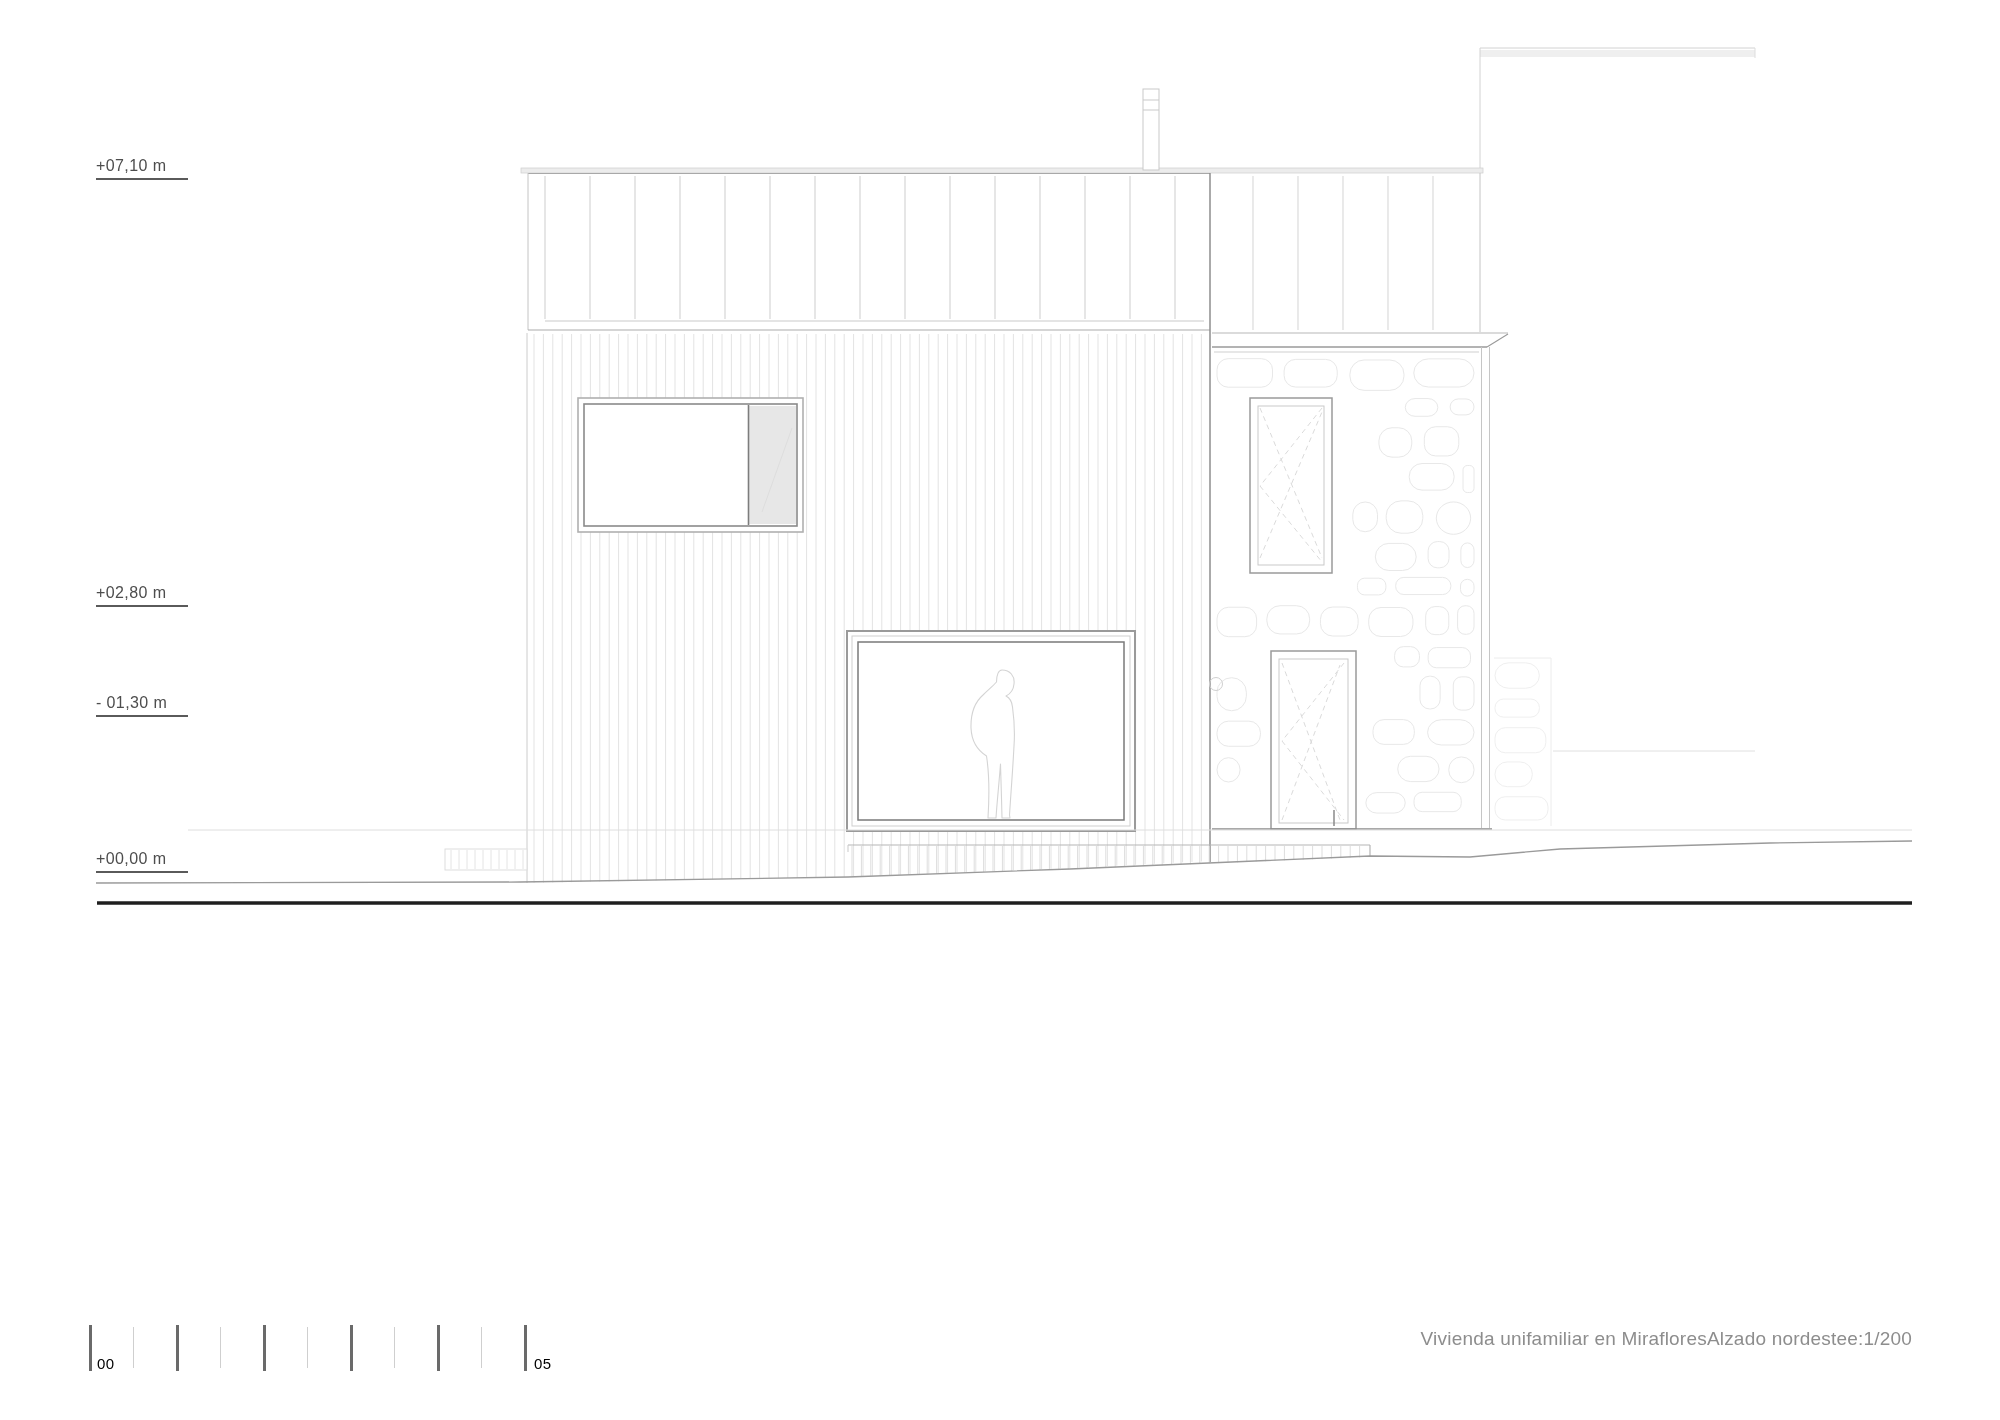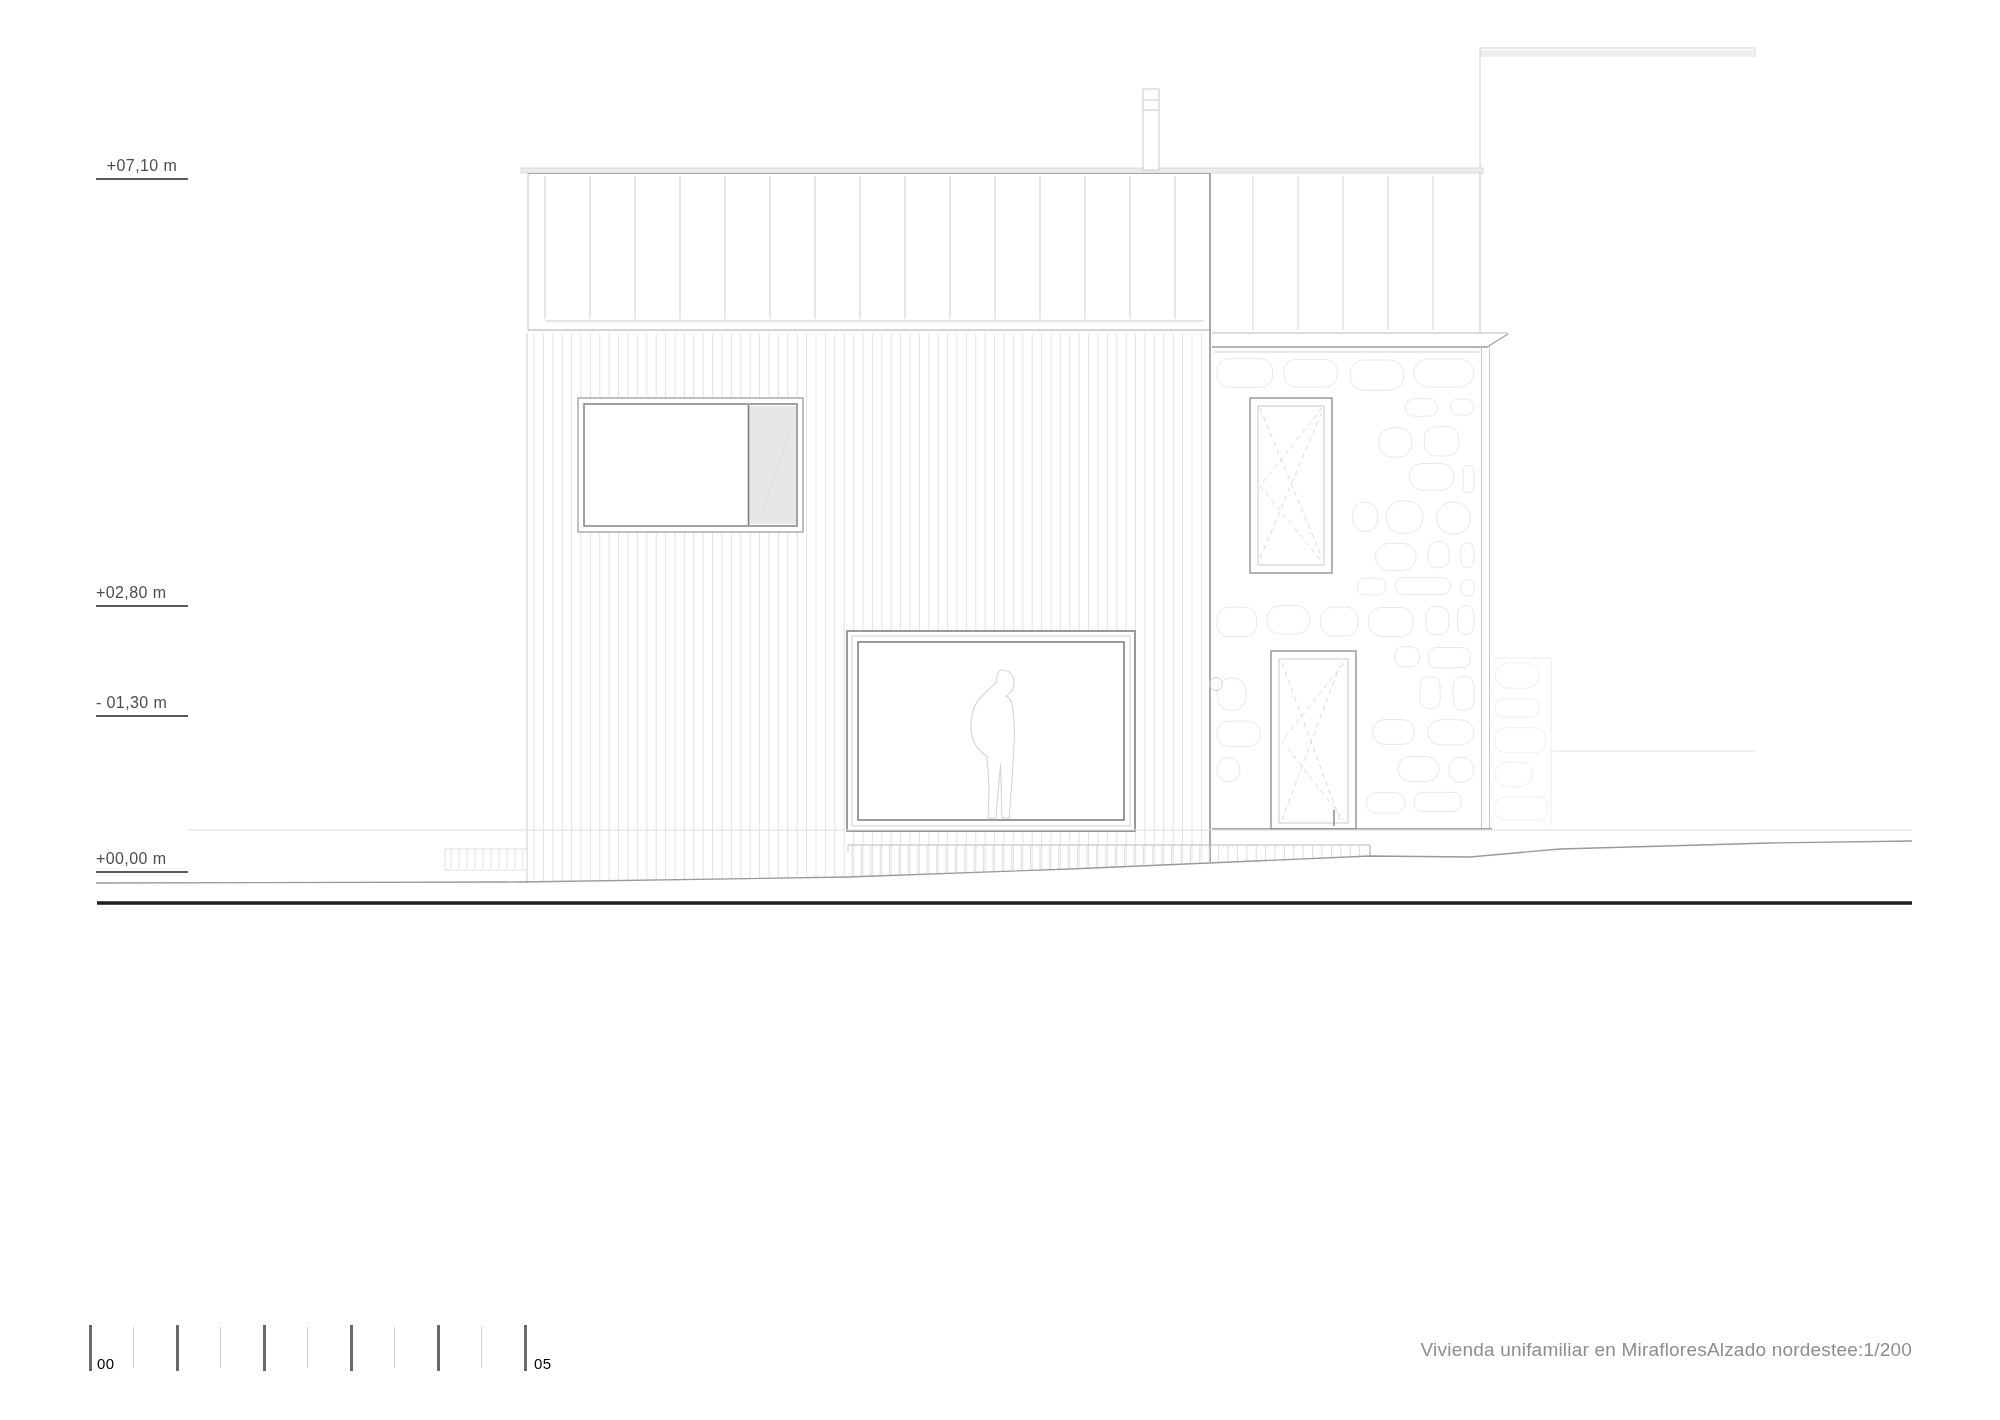--- a/index.html
+++ b/index.html
@@ -13,21 +13,21 @@
   .level .rule{width:92px;height:0;border-top:2px solid #5a5a5a}
   
   .scalebar{position:absolute;left:89px;top:1325px;width:440px;height:50px}
   .tick{position:absolute;top:2px;width:1px;height:41px;background:#cfcfcf}
   .tick.major{top:0;width:3px;height:46px;background:#6a6a6a}
   .tick-label{position:absolute;top:30px;font-size:15px;color:#000000;letter-spacing:.5px}
   
   .titleblock{position:absolute;right:88px;top:1328px;display:flex;flex-direction:row;
               align-items:flex-end;color:#8d8d8d;font-size:19px;letter-spacing:.2px}
   .titleblock .l1{white-space:nowrap}
-  .titleblock .l2{display:flex;justify-content:flex-end;width:100%;margin-top:11px}
+  .titleblock .l2{display:flex;justify-content:flex-end;width:100%;}
 </style>
 </head>
 <body>
 
 <div class="sheet">
 
   <svg id="elev" width="2000" height="1420" viewBox="0 0 2000 1420">
     <defs>
       <clipPath id="cladClip">
         <polygon points="527,333 1210,333 1210,861 1070,868 848,877 527,883"></polygon>
@@ -360,21 +360,21 @@
           <line x1="523" y1="850" x2="523" y2="869" stroke="#e4e4e4" stroke-width="1"></line>
         </g>
     </g>
 
     <polyline points="96,883 520,882 848,877 1070,869 1370,856 1470,857 1560,849 1770,843 1912,841" fill="none" stroke="#9a9a9a" stroke-width="1.3"></polyline>
 
     <line x1="97" y1="903" x2="1912" y2="903" stroke="#1f1f1f" stroke-width="3.5"></line>
   </svg>
 
   <div id="levels">
-      <div class="level" style="top: 157px; text-align: center;">
+      <div class="level" style="top: 157px;">
         <span class="lbl">+07,10 m</span>
         <div class="rule"></div>
       </div>
       <div class="level" style="top: 584px;">
         <span class="lbl">+02,80 m</span>
         <div class="rule"></div>
       </div>
       <div class="level" style="top: 694px;">
         <span class="lbl">- 01,30 m</span>
         <div class="rule"></div>

